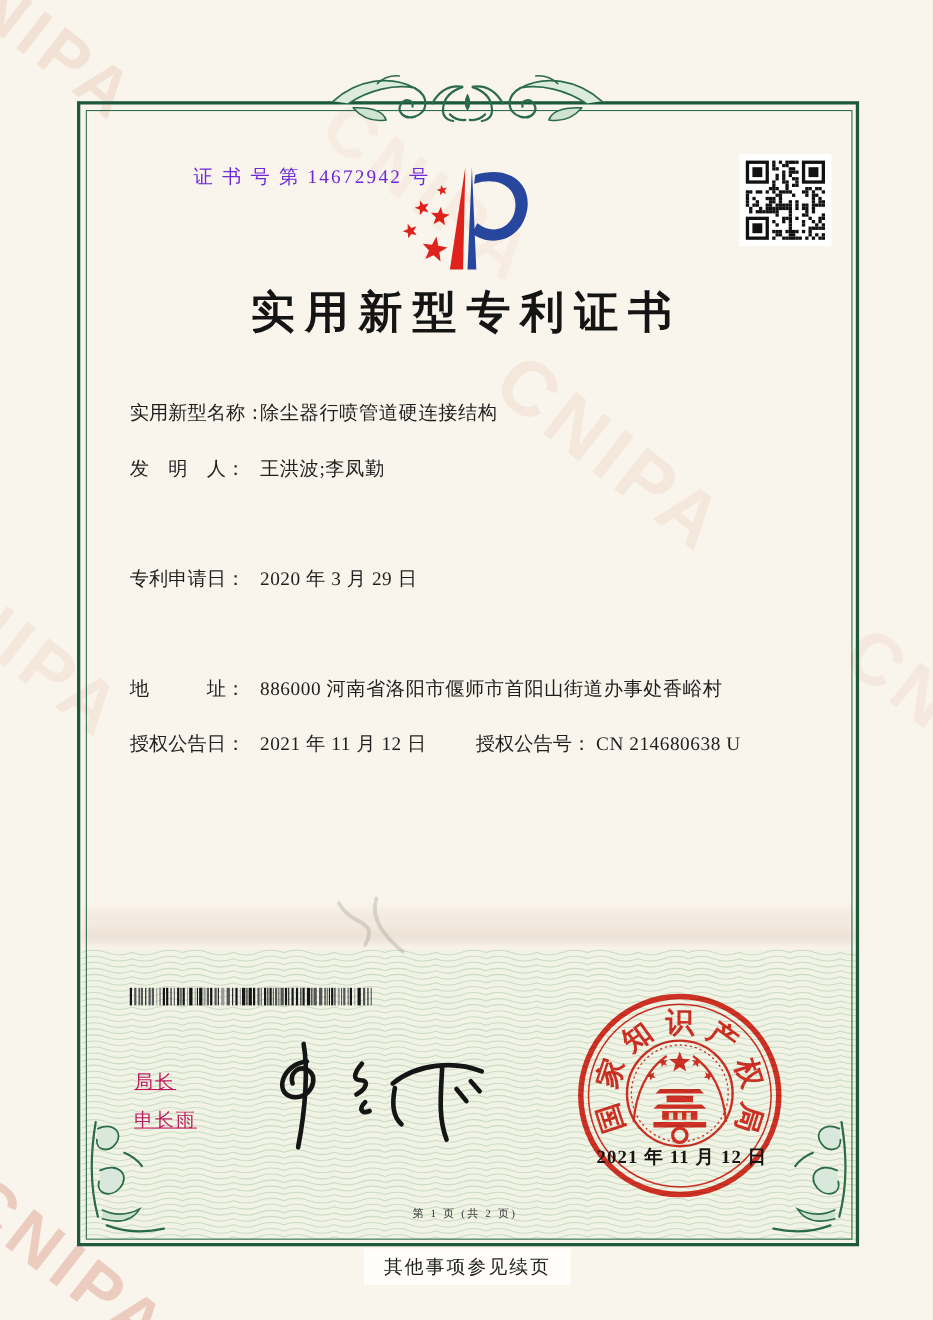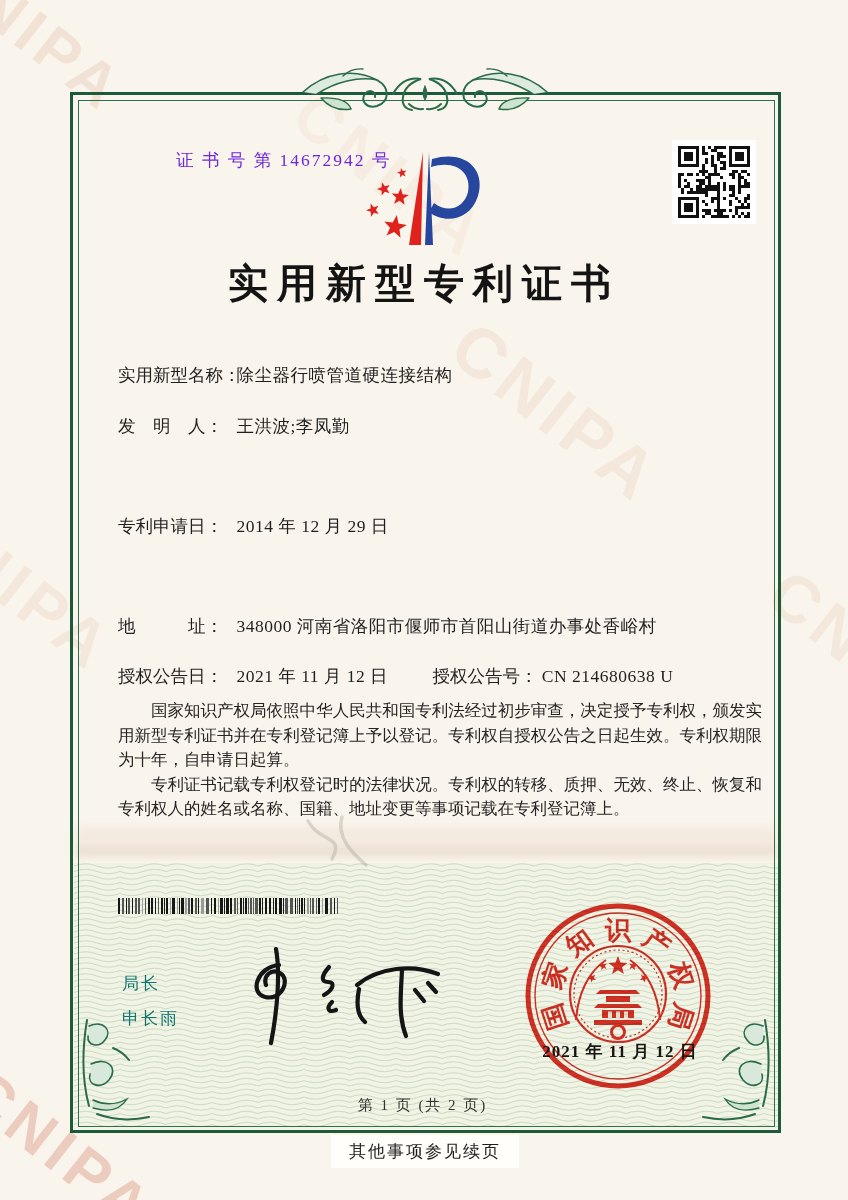--- a/index.html
+++ b/index.html
@@ -12,24 +12,24 @@
   .frame-inner{position:absolute;left:78px;top:100px;width:695px;height:1025px;border:1px solid #2f6e4d;}
   .cert-no{left:128px;top:148px;font-size:17.5px;letter-spacing:2px;color:#6d28d9;margin-left:48px;}
   .title{left:149px;top:256px;width:550px;text-align:center;font-size:40px;font-weight:bold;
          letter-spacing:9px;color:#141414;}
   .row{left:118px;height:24px;font-size:17.5px;white-space:nowrap;color:#1f1f1f;}
   .row .lab{display:inline-block;width:114px;}
   .row .val{letter-spacing:0.5px;}
   .row .lab2{margin-left:40px;}
   .paras{left:118px;top:699px;width:644px;font-size:16.5px;line-height:24.5px;color:#242424;text-align:justify;}
   .paras p{margin:0;text-indent:2em;}
-  .officer{font-family:"Liberation Sans","DejaVu Sans",sans-serif;font-size:17px;color:#0f766e;letter-spacing:2px;}
+  .officer{font-family:"Liberation Sans","DejaVu Sans",sans-serif;font-size:17px;color:#be185d;letter-spacing:2px;text-decoration:underline;}
   .seal-date{left:528px;top:1040px;width:184px;text-align:center;font-size:17px;color:#181512;
              letter-spacing:1px;font-weight:bold;}
-  .page-num{left:70px;top:1096px;width:705px;text-align:center;font-size:15px;letter-spacing:2px;color:#333;}
+  .page-num{left:70px;top:1096px;width:705px;text-align:center;font-size:10px;letter-spacing:2px;color:#333;}
   .cont-box{left:331px;top:1135px;width:188px;height:33px;line-height:33px;background:#fffefb;
             text-align:center;font-size:17px;letter-spacing:2px;color:#1d1d1d;}
   .band{left:76px;top:827px;width:700px;height:30px;background:rgba(229,209,196,0.30);filter:blur(4px);}
   .band2{left:76px;top:846px;width:700px;height:11px;background:rgba(213,196,183,0.22);filter:blur(3px);}
   .barcode{left:118px;top:898px;width:222px;height:16px;font-size:0;}
   .barcode span{display:inline-block;height:16px;vertical-align:top;}
 </style>
 </head>
 <body>
 
@@ -351,37 +351,33 @@
     <span class="val">除尘器行喷管道硬连接结构</span>
   </div>
 
   <div class="abs title">实用新型专利证书</div>
   <div class="abs row" style="top:414px;">
     <span class="lab">发　明　人：</span>
     <span class="val">王洪波;李凤勤</span>
   </div>
   <div class="abs row" style="top:514px;">
     <span class="lab">专利申请日：</span>
-    <span class="val">2014 年 12 月 29 日</span>
+    <span class="val">2020 年 3 月 29 日</span>
   </div>
   <div class="abs row" style="top:614px;">
     <span class="lab">地　　　址：</span>
-    <span class="val">348000 河南省洛阳市偃师市首阳山街道办事处香峪村</span>
+    <span class="val">886000 河南省洛阳市偃师市首阳山街道办事处香峪村</span>
   </div>
   <div class="abs row" style="top:664px;">
     <span class="lab">授权公告日：</span>
     <span class="val">2021 年 11 月 12 日</span>
     <span class="lab2">授权公告号：</span>
     <span class="val">CN 214680638 U</span>
   </div>
 
-  <div class="abs paras">
-    <p>国家知识产权局依照中华人民共和国专利法经过初步审查，决定授予专利权，颁发实用新型专利证书并在专利登记簿上予以登记。专利权自授权公告之日起生效。专利权期限为十年，自申请日起算。</p>
-    <p>专利证书记载专利权登记时的法律状况。专利权的转移、质押、无效、终止、恢复和专利权人的姓名或名称、国籍、地址变更等事项记载在专利登记簿上。</p>
-  </div>
 
   <div id="barcode" class="abs barcode"><span style="width:2px;background:#161616;margin-right:2px"></span><span style="width:2px;background:#555;margin-right:2px"></span><span style="width:1px;background:#161616;margin-right:1px"></span><span style="width:2px;background:#555;margin-right:2px"></span><span style="width:1px;background:#161616;margin-right:2px"></span><span style="width:2px;background:#555;margin-right:1px"></span><span style="width:2px;background:#555;margin-right:2px"></span><span style="width:1px;background:#9a9a9a;margin-right:2px"></span><span style="width:1px;background:#555;margin-right:2px"></span><span style="width:2px;background:#161616;margin-right:1px"></span><span style="width:2px;background:#161616;margin-right:2px"></span><span style="width:1px;background:#161616;margin-right:2px"></span><span style="width:1px;background:#555;margin-right:2px"></span><span style="width:2px;background:#161616;margin-right:1px"></span><span style="width:1px;background:#161616;margin-right:1px"></span><span style="width:2px;background:#161616;margin-right:2px"></span><span style="width:1px;background:#9a9a9a;margin-right:1px"></span><span style="width:3px;background:#161616;margin-right:2px"></span><span style="width:1px;background:#9a9a9a;margin-right:1px"></span><span style="width:1px;background:#161616;margin-right:1px"></span><span style="width:3px;background:#161616;margin-right:1px"></span><span style="width:2px;background:#9a9a9a;margin-right:1px"></span><span style="width:2px;background:#555;margin-right:1px"></span><span style="width:2px;background:#161616;margin-right:2px"></span><span style="width:2px;background:#555;margin-right:1px"></span><span style="width:1px;background:#161616;margin-right:2px"></span><span style="width:3px;background:#9a9a9a;margin-right:2px"></span><span style="width:3px;background:#555;margin-right:2px"></span><span style="width:1px;background:#161616;margin-right:2px"></span><span style="width:2px;background:#161616;margin-right:2px"></span><span style="width:1px;background:#9a9a9a;margin-right:1px"></span><span style="width:3px;background:#161616;margin-right:1px"></span><span style="width:1px;background:#161616;margin-right:1px"></span><span style="width:3px;background:#161616;margin-right:1px"></span><span style="width:2px;background:#161616;margin-right:2px"></span><span style="width:2px;background:#555;margin-right:1px"></span><span style="width:1px;background:#555;margin-right:2px"></span><span style="width:2px;background:#161616;margin-right:1px"></span><span style="width:1px;background:#161616;margin-right:1px"></span><span style="width:2px;background:#161616;margin-right:1px"></span><span style="width:1px;background:#555;margin-right:1px"></span><span style="width:2px;background:#555;margin-right:1px"></span><span style="width:1px;background:#555;margin-right:1px"></span><span style="width:3px;background:#555;margin-right:1px"></span><span style="width:2px;background:#161616;margin-right:1px"></span><span style="width:1px;background:#161616;margin-right:2px"></span><span style="width:2px;background:#161616;margin-right:2px"></span><span style="width:2px;background:#161616;margin-right:2px"></span><span style="width:1px;background:#161616;margin-right:1px"></span><span style="width:2px;background:#161616;margin-right:2px"></span><span style="width:3px;background:#161616;margin-right:1px"></span><span style="width:1px;background:#161616;margin-right:1px"></span><span style="width:3px;background:#555;margin-right:2px"></span><span style="width:3px;background:#555;margin-right:2px"></span><span style="width:1px;background:#161616;margin-right:1px"></span><span style="width:1px;background:#555;margin-right:1px"></span><span style="width:1px;background:#161616;margin-right:1px"></span><span style="width:2px;background:#161616;margin-right:1px"></span><span style="width:1px;background:#161616;margin-right:2px"></span><span style="width:2px;background:#9a9a9a;margin-right:1px"></span><span style="width:1px;background:#555;margin-right:1px"></span><span style="width:2px;background:#555;margin-right:2px"></span><span style="width:1px;background:#555;margin-right:1px"></span><span style="width:2px;background:#161616;margin-right:2px"></span><span style="width:1px;background:#9a9a9a;margin-right:2px"></span><span style="width:3px;background:#161616;margin-right:2px"></span><span style="width:2px;background:#555;margin-right:2px"></span><span style="width:1px;background:#161616;margin-right:2px"></span><span style="width:1px;background:#555;margin-right:2px"></span></div>
 
   <div class="abs officer" style="left:122px;top:972px;">局长</div>
   <div class="abs officer" style="left:122px;top:1007px;">申长雨</div>
 
   <svg class="abs" style="left:235px;top:943px;" width="225" height="105" viewBox="0 0 225 105">
     <g fill="none" stroke="#151515" stroke-width="4.2" stroke-linecap="round" stroke-linejoin="round">
       <path d="M44,22 C22,24 14,50 30,54 C47,58 56,36 45,30 C36,25 28,33 31,42"></path>
       <path d="M41,6 C45,28 43,64 36,100"></path>

